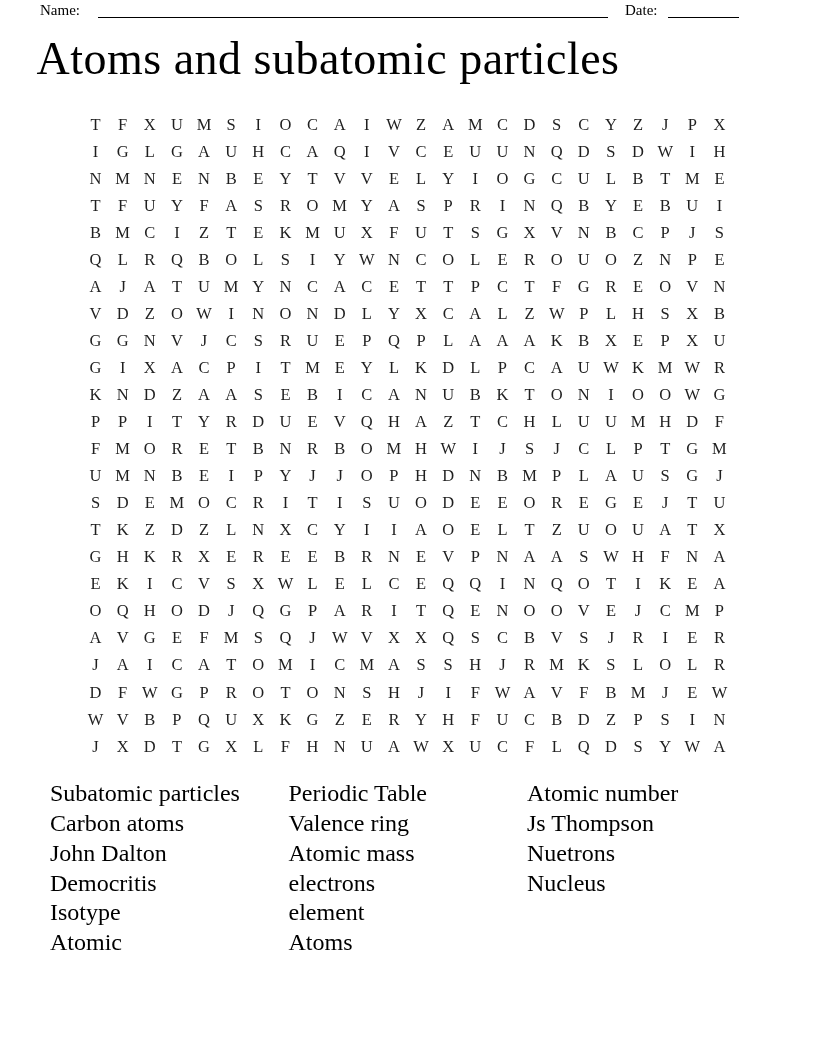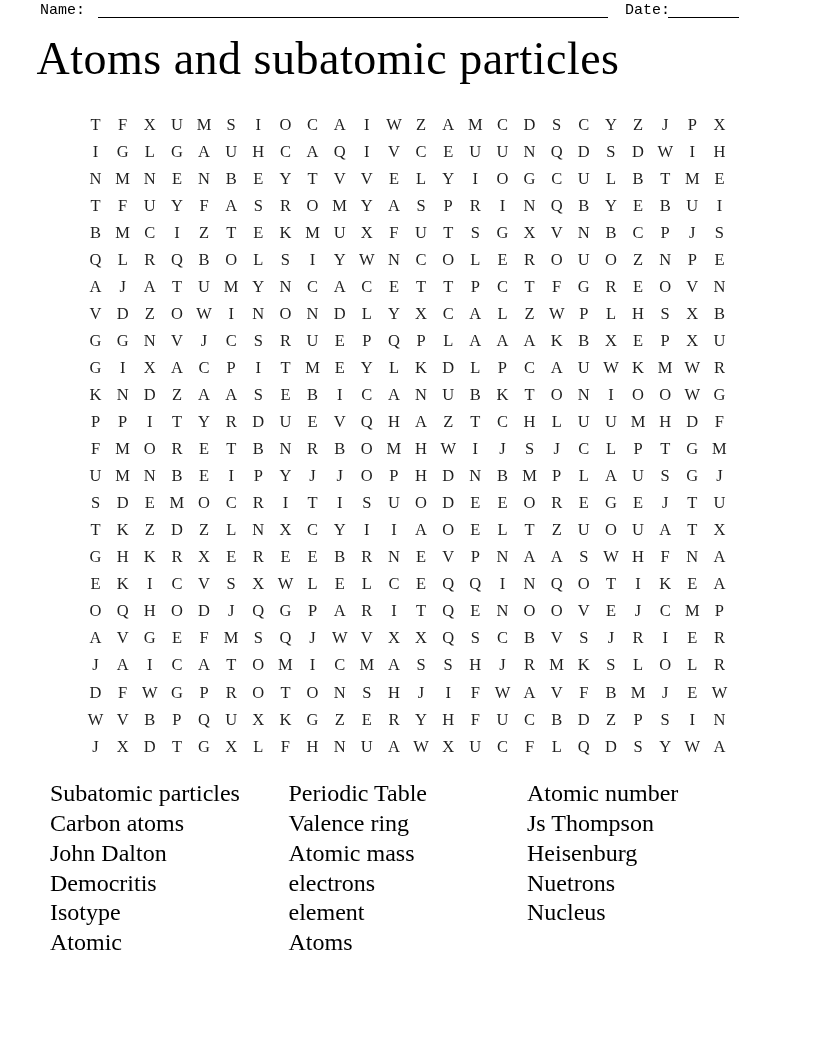--- a/index.html
+++ b/index.html
@@ -12,21 +12,21 @@
     font-family: "Liberation Serif", serif;
     color: var(--ink, #000000);
     overflow: hidden;
   }
 
   
   .header {
     position: absolute;
     left: 40px; top: 0;
     width: 736px; height: 22px;
-    font-family: Liberation Mono, monospace;
+    font-family: Liberation Serif, serif;
     font-size: 15px;
   }
   .hdr-label { position: absolute; top: 2px; white-space: nowrap; }
   .name-label { left: 0; }
   .date-label { left: 585px; }
   .blank-line {
     position: absolute; top: 0; height: 18px;
     border-bottom: 1.6px solid var(--ink, #000);
   }
   .name-blank { left: 58px;  width: 510px; }
@@ -683,17 +683,16 @@
       <div class="word">Periodic Table</div>
       <div class="word">Valence ring</div>
       <div class="word">Atomic mass</div>
       <div class="word">electrons</div>
       <div class="word">element</div>
       <div class="word">Atoms</div>
     </div>
     <div class="word-col">
       <div class="word">Atomic number</div>
       <div class="word">Js Thompson</div>
-      <div class="word">Heisenburg</div>
       <div class="word">Nuetrons</div>
       <div class="word">Nucleus</div>
     </div>
   </div>
 
 </body></html>

